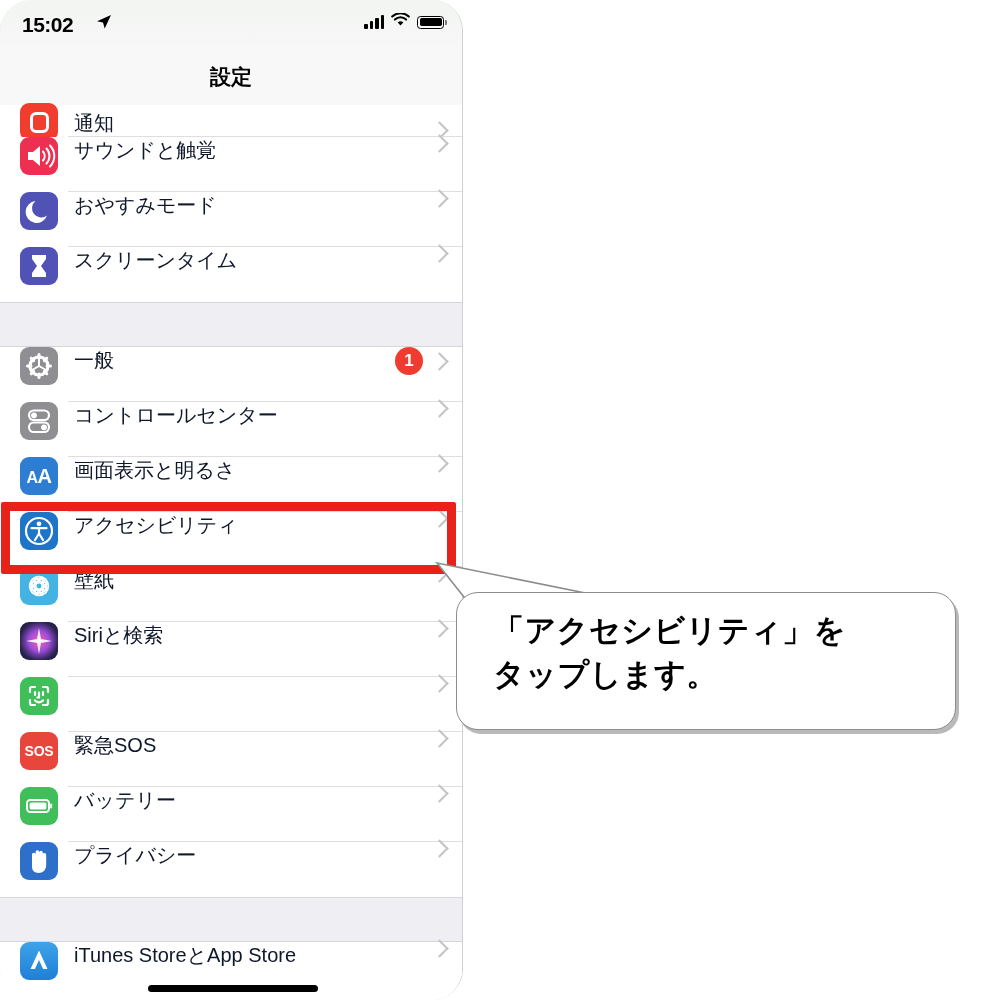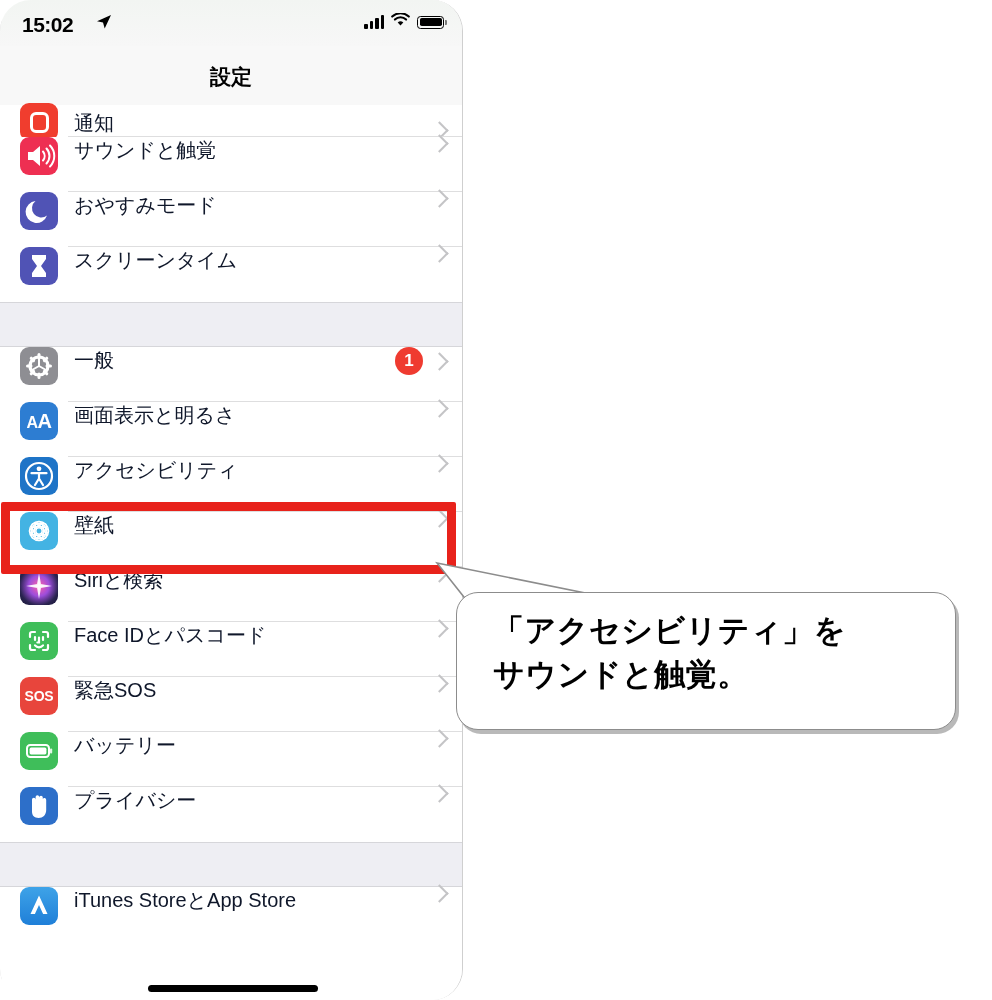--- a/index.html
+++ b/index.html
@@ -232,20 +232,35 @@
           </svg>
         </span>
         <span class="row-label">一般</span>
         <span class="row-right">
           <span class="badge">1</span>
           <span class="chev"></span>
         </span>
         <span class="sep"></span>
       </div>
       <div class="row">
+        <span class="row-icon ic-cc">
+          <svg width="38" height="38" viewBox="0 0 38 38">
+            <rect x="9" y="8.5" width="20" height="9.5" rx="4.75" fill="none" stroke="#fff" stroke-width="2.2"></rect>
+            <circle cx="14" cy="13.3" r="2.9" fill="#fff"></circle>
+            <rect x="9" y="20.5" width="20" height="9.5" rx="4.75" fill="none" stroke="#fff" stroke-width="2.2"></rect>
+            <circle cx="24" cy="25.3" r="2.9" fill="#fff"></circle>
+          </svg>
+        </span>
+        <span class="row-label">コントロールセンター</span>
+        <span class="row-right">
+          <span class="chev"></span>
+        </span>
+        <span class="sep"></span>
+      </div>
+      <div class="row">
         <span class="row-icon ic-disp">
           <span class="ic-txt" style="font-size:16px;letter-spacing:-0.5px;">A<span style="font-size:20px">A</span></span>
         </span>
         <span class="row-label">画面表示と明るさ</span>
         <span class="row-right">
           <span class="chev"></span>
         </span>
         <span class="sep"></span>
       </div>
       <div class="row">
@@ -306,21 +321,20 @@
               <path d="M28 15 v-3 a2 2 0 0 0-2-2 h-3"></path>
               <path d="M10 23 v3 a2 2 0 0 0 2 2 h3"></path>
               <path d="M28 23 v3 a2 2 0 0 1-2 2 h-3"></path>
               <line x1="15" y1="15" x2="15" y2="18"></line>
               <line x1="23" y1="15" x2="23" y2="18"></line>
               <path d="M19 15.5 v5 h-1.6"></path>
               <path d="M15 23.4 a5.2 5.2 0 0 0 8 0"></path>
             </g>
           </svg>
         </span>
-        <span class="row-label">Face IDとパスコード</span>
         <span class="row-right">
           <span class="chev"></span>
         </span>
         <span class="sep"></span>
       </div>
       <div class="row">
         <span class="row-icon ic-sos">
           <span class="ic-txt" style="font-size:14px;letter-spacing:-0.2px;">SOS</span>
         </span>
         <span class="row-label">緊急SOS</span>
@@ -373,15 +387,15 @@
 </div>
 
 <div id="highlight" style="border-color: rgb(232, 34, 27);"></div>
 
 <svg id="callout-svg" width="200" height="120">
   <polygon points="17,18 200,55 78,95" fill="#ffffff" stroke="#8c8c8c" stroke-width="1.6" stroke-linejoin="miter"></polygon>
 </svg>
 <div id="bubble">
   <div id="bubble-text">
     <div>「アクセシビリティ」を</div>
-    <div>サウンドと触覚。</div>
+    <div>タップします。</div>
   </div>
 </div>
 
 </body></html>

